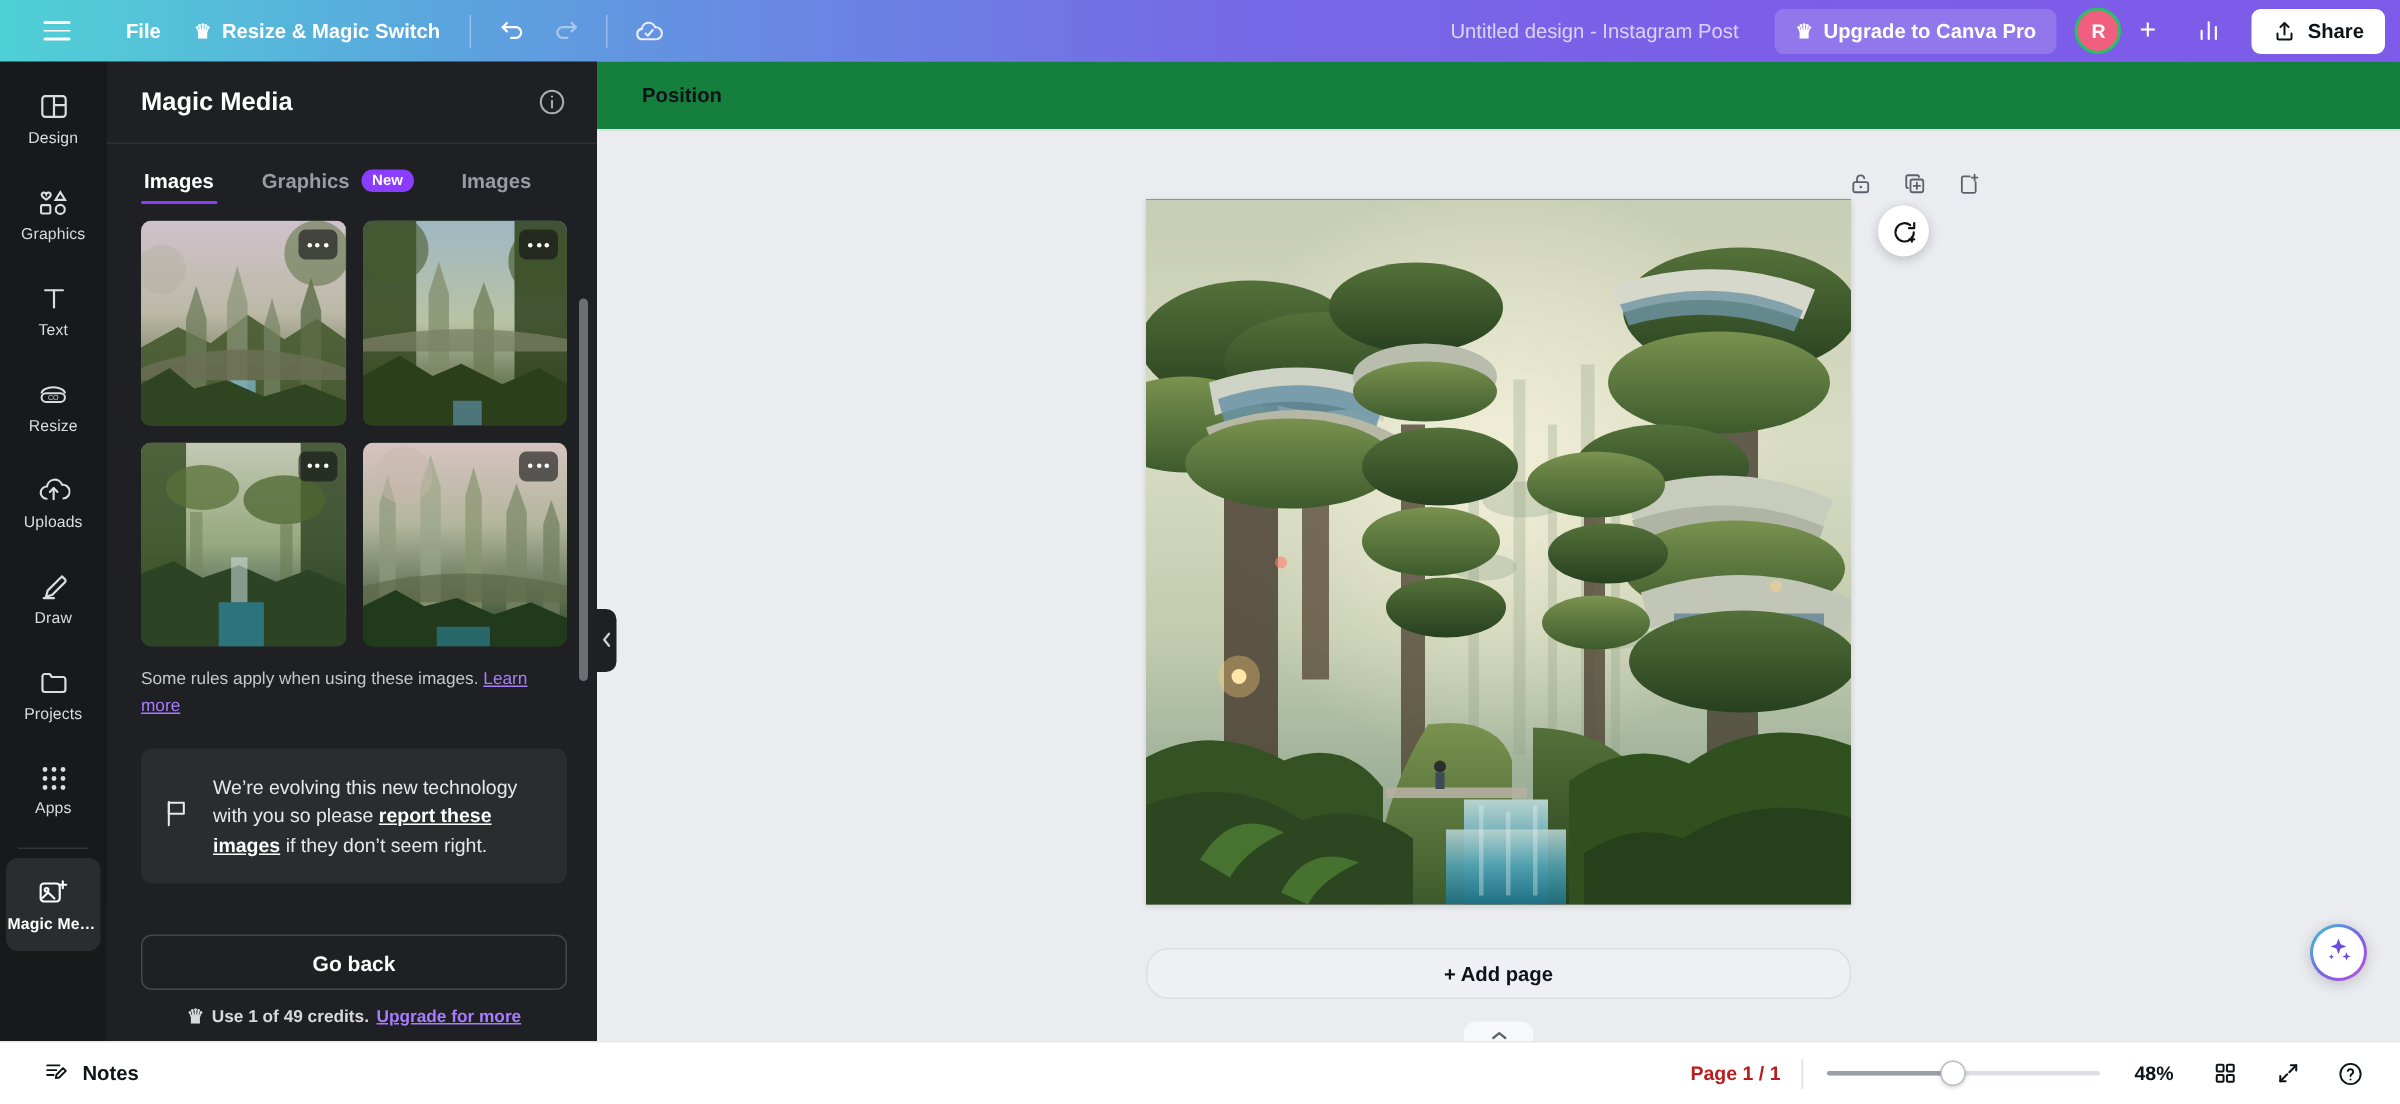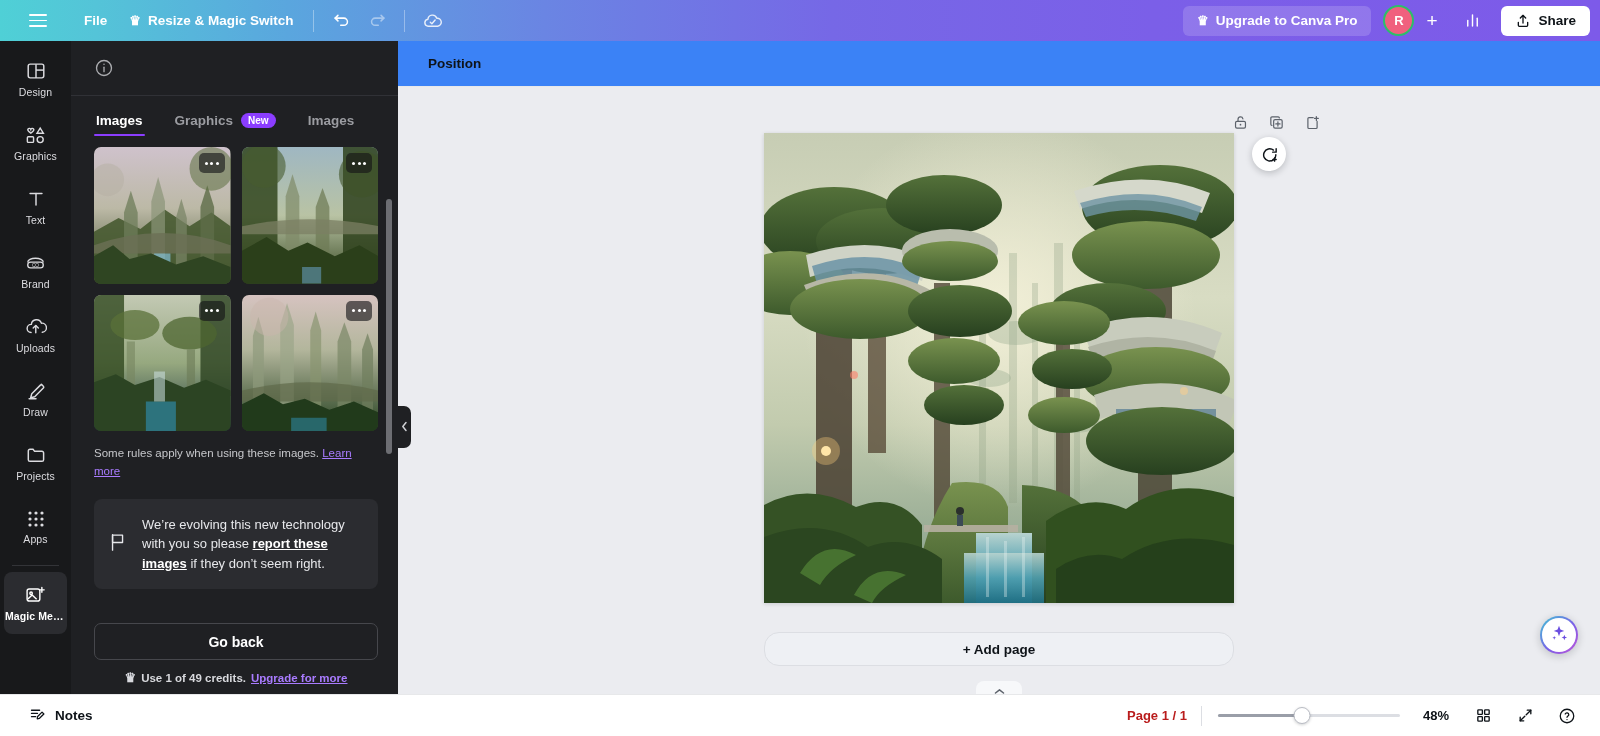--- a/index.html
+++ b/index.html
@@ -171,21 +171,21 @@
   .collapse-handle {
     position: absolute; left: 398px; top: 365px; width: 13px; height: 42px;
     background: #1f2023; border-radius: 0 7px 7px 0;
     display: flex; align-items: center; justify-content: center;
     cursor: pointer; z-index: 19; color: #cfd0d4; font-size: 9px;
   }
 
   
   .editor { flex: 1 1 auto; display: flex; flex-direction: column; background: #fff; min-width: 0; }
   .ctx-bar {
-    height: 46px; flex: 0 0 46px; background: #3b82f6; display: flex; align-items: center;
+    height: 46px; flex: 0 0 46px; background: #15803d; display: flex; align-items: center;
     padding: 0 20px; border-bottom: 1px solid #e7e8ea;
   }
   .ctx-item {
     font-size: 13.5px; font-weight: 700; color: #0e1318;
     padding: 6px 10px; border-radius: 6px; cursor: pointer;
   }
 
   .canvas-area {
     flex: 1 1 auto; background: #ebecf0; position: relative; overflow: hidden;
     display: flex; flex-direction: column; align-items: center;
@@ -293,20 +293,21 @@
       <div class="icon-btn">
         <svg width="21" height="21" viewBox="0 0 24 24" fill="none" stroke="#fff" stroke-width="1.6" stroke-linecap="round" stroke-linejoin="round" opacity=".85">
             <path d="M6.5 18.5A4 4 0 0 1 6.8 10.6a5.2 5.2 0 0 1 10.1-1.2A3.8 3.8 0 0 1 18 18.5z"></path>
             <polyline points="9.5 14 11.3 15.8 15 11.4"></polyline>
           </svg>
       </div>
     </div>
 
     <div class="tb-spacer"></div>
 
+    <div class="doc-title">Untitled design - Instagram Post</div>
 
     <div class="upgrade-btn">
       <span class="crown">♛</span>
       <span>Upgrade to Canva Pro</span>
     </div>
 
     <div class="avatar-wrap">
       <div class="avatar">R</div>
       <div class="add-member">+</div>
     </div>
@@ -367,21 +368,21 @@
       </div>
 
       <div class="rail-item">
         <span>
           <svg width="23" height="22" viewBox="0 0 26 24" fill="none" stroke="#dcdce0" stroke-width="1.5">
               <path d="M4.2 11.3c0-2.6 3.9-4.7 8.8-4.7s8.8 2.1 8.8 4.7"></path>
               <rect x="4.2" y="11" width="17.6" height="6.6" rx="3.3"></rect>
               <text x="13" y="16" font-size="5.4" fill="#dcdce0" stroke="none" text-anchor="middle" font-family="Liberation Sans, sans-serif">CO</text>
             </svg>
         </span>
-        <span class="lbl">Brand</span>
+        <span class="lbl">Resize</span>
       </div>
 
       <div class="rail-item">
         <span>
           <svg width="23" height="22" viewBox="0 0 26 24" fill="none" stroke="#dcdce0" stroke-width="1.6" stroke-linecap="round" stroke-linejoin="round">
               <path d="M8 18.2A4.6 4.6 0 0 1 8.3 9a5.9 5.9 0 0 1 11.4-1.3A4.3 4.3 0 0 1 20.7 18"></path>
               <path d="M13.3 18.6V10.4"></path>
               <polyline points="10.4 13.1 13.3 10.2 16.2 13.1"></polyline>
             </svg>
         </span>
@@ -434,20 +435,21 @@
               <path d="M4.4 16.6 9.2 12l5.1 4.9"></path>
               <path d="M20.2 3.6v5.2M17.6 6.2h5.2" stroke-linecap="round"></path>
             </svg>
         </span>
         <span class="lbl trunc">Magic Med...</span>
       </div>
     </div>
 
     <div class="panel">
       <div class="panel-head">
+        <div class="panel-title">Magic Media</div>
         <div class="info-icon">
           <svg width="20" height="20" viewBox="0 0 24 24" fill="none" stroke="#cfd0d4" stroke-width="1.6" stroke-linecap="round">
               <circle cx="12" cy="12" r="9"></circle>
               <line x1="12" y1="11" x2="12" y2="16.4"></line>
               <circle cx="12" cy="7.6" r=".9" fill="#cfd0d4" stroke="none"></circle>
             </svg>
         </div>
       </div>
 
       <div class="tabs">

